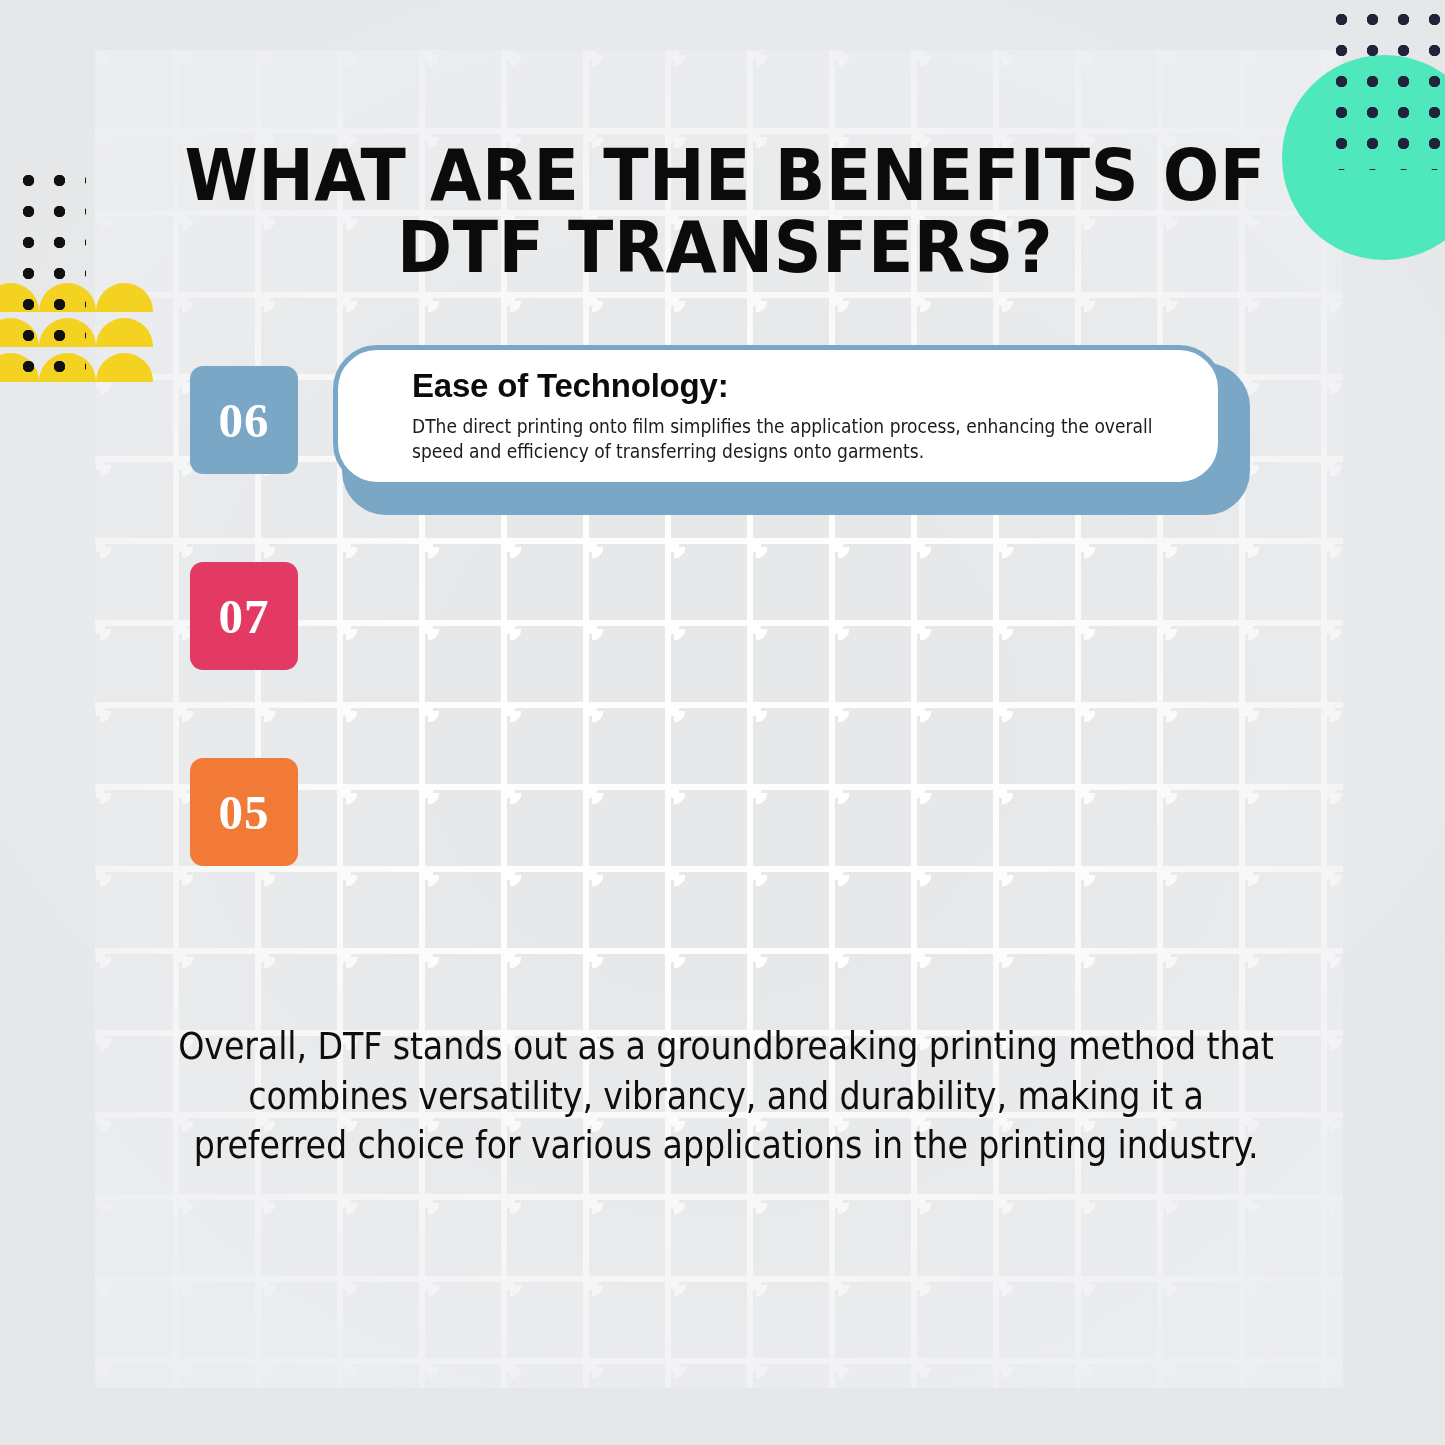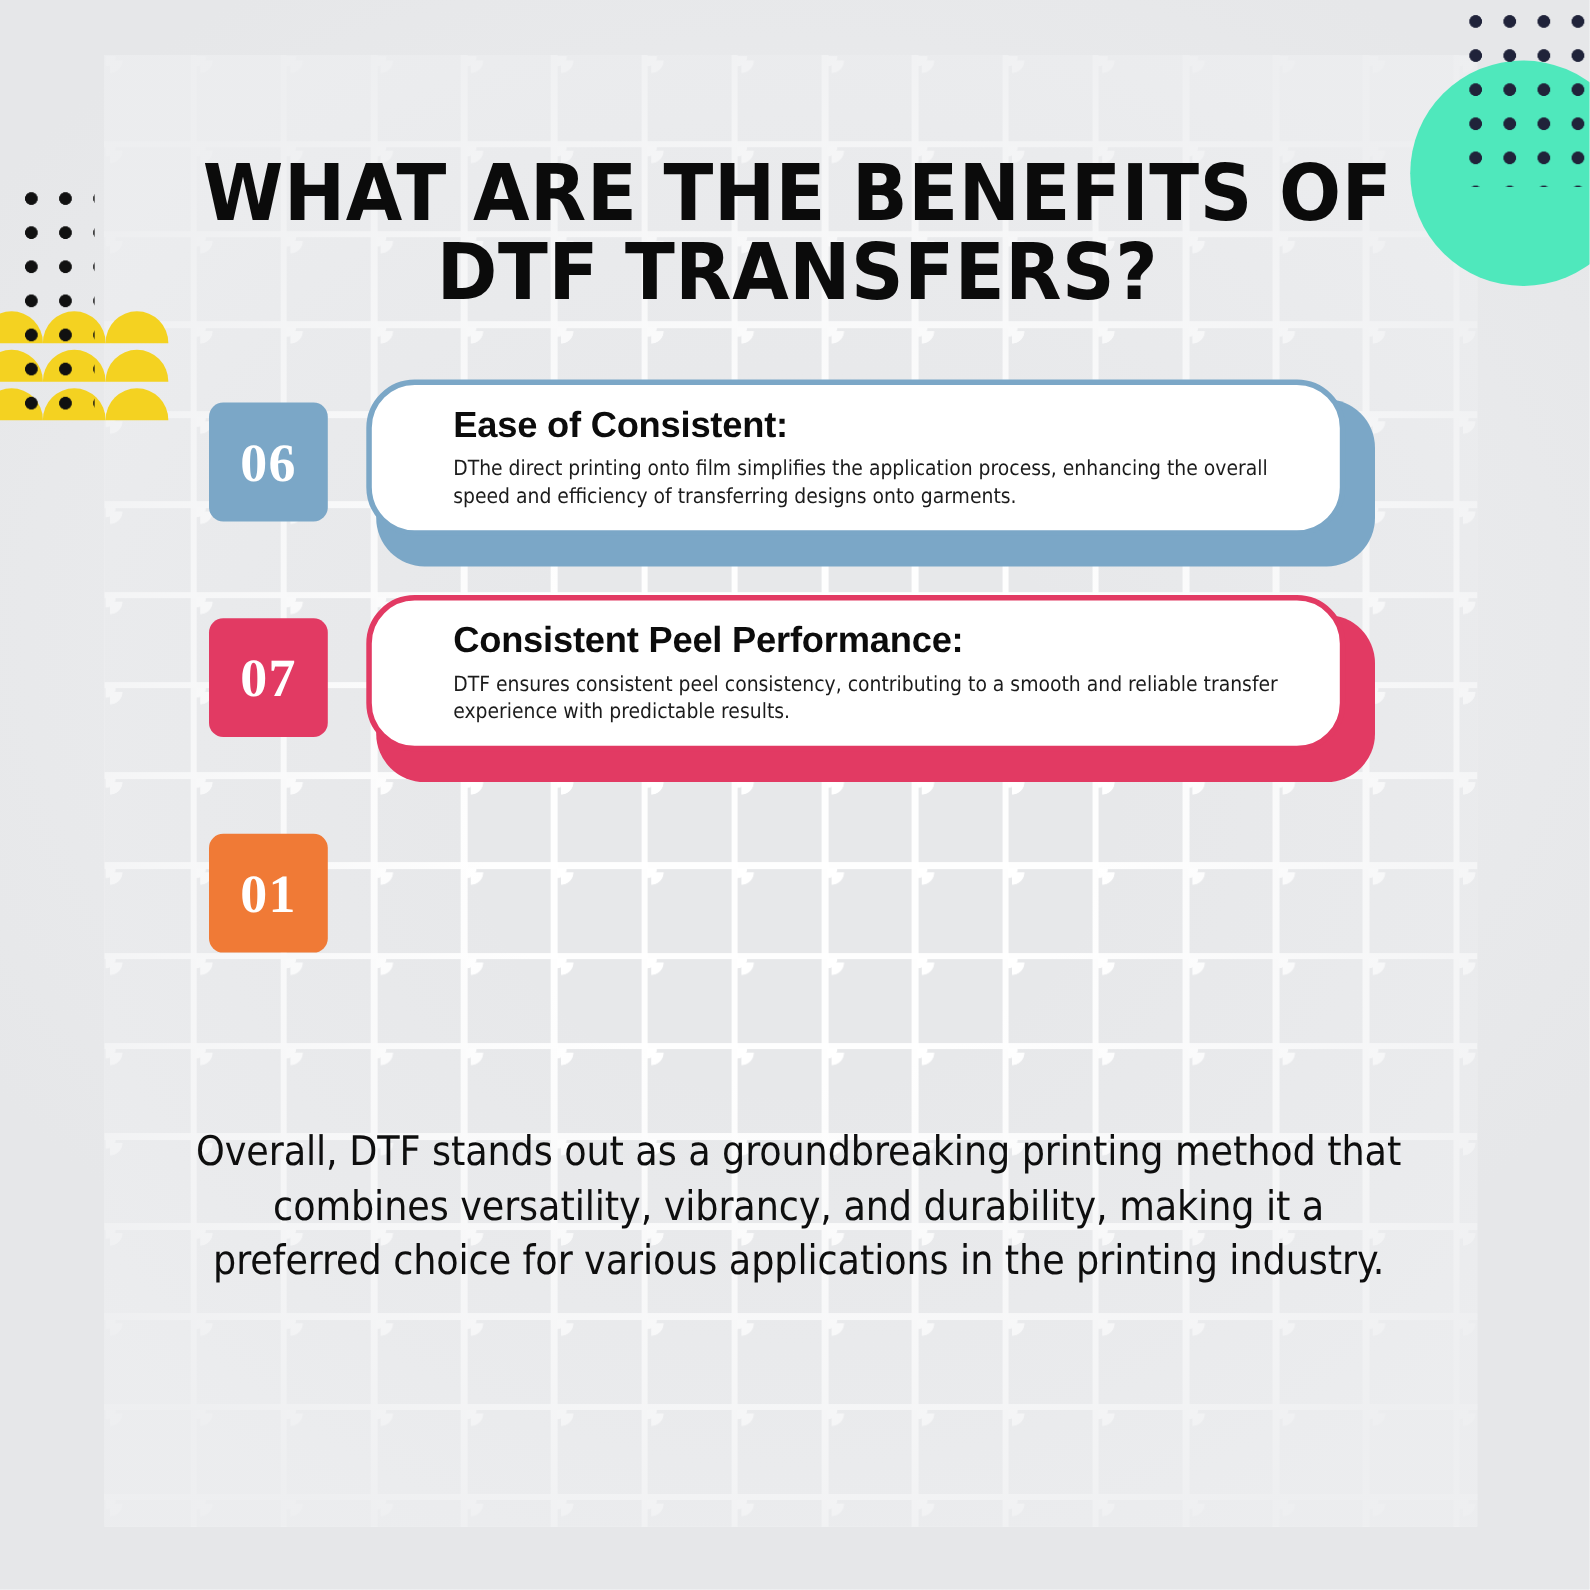--- a/index.html
+++ b/index.html
@@ -268,42 +268,35 @@
 
   <div class="cards">
 
     <div class="card-row">
       <div class="badge" style="background:#7BA7C7;">
         <span>06</span>
       </div>
       <div class="card-shell">
         <div class="card-back" style="background:#7BA7C7;"></div>
         <div class="card-face" style="border-color:#7BA7C7;">
-          <div class="card-title">Ease of Consistent:</div>
+          <div class="card-title">Ease of Technology:</div>
           <div class="card-body">DThe direct printing onto film simplifies the application process, enhancing the overall speed and efficiency of transferring designs onto garments.</div>
         </div>
       </div>
     </div>
 
     <div class="card-row">
       <div class="badge" style="background:#E23A63;">
         <span>07</span>
       </div>
-      <div class="card-shell">
-        <div class="card-back" style="background:#E23A63;"></div>
-        <div class="card-face" style="border-color:#E23A63;">
-          <div class="card-title">Consistent Peel Performance:</div>
-          <div class="card-body">DTF ensures consistent peel consistency, contributing to a smooth and reliable transfer experience with predictable results.</div>
-        </div>
-      </div>
     </div>
 
     <div class="card-row">
       <div class="badge" style="background:#F07A36;">
-        <span>01</span>
+        <span>05</span>
       </div>
     </div>
 
   </div>
 
   <div class="closing">Overall, DTF stands out as a groundbreaking printing method that combines versatility, vibrancy, and durability, making it a preferred choice for various applications in the printing industry.</div>
 
 </div>
 
 </body></html>

